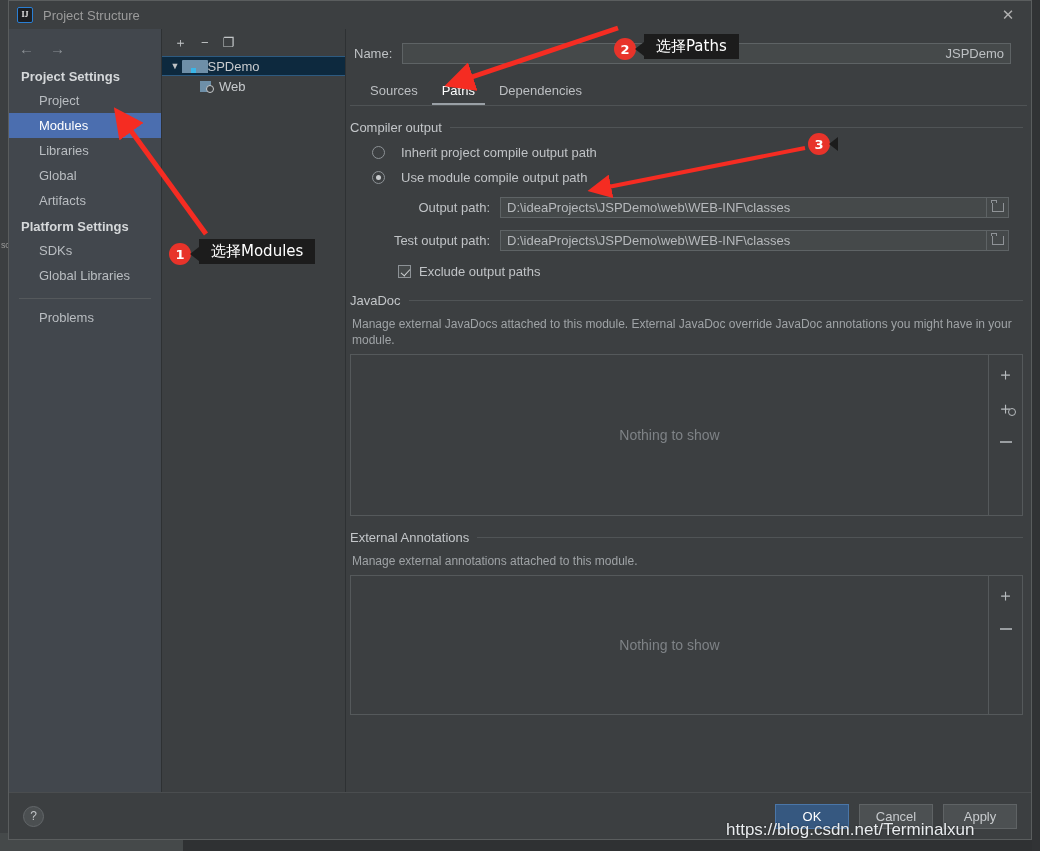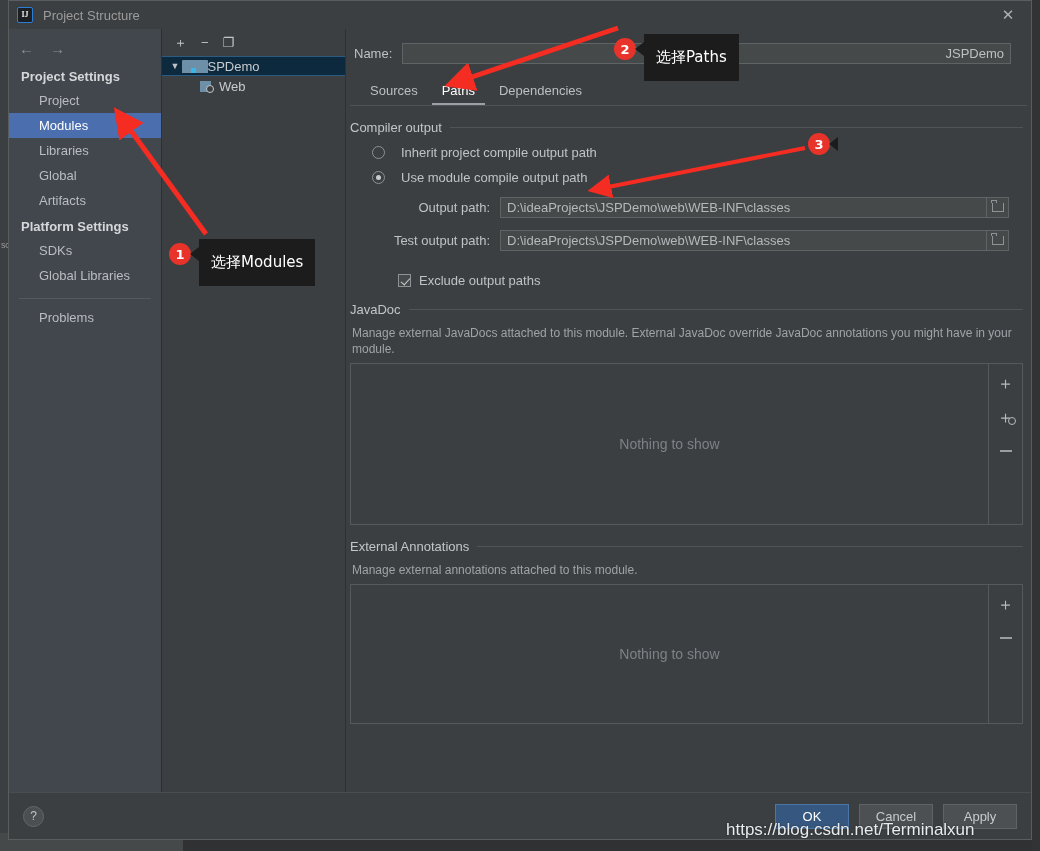--- a/index.html
+++ b/index.html
@@ -400,21 +400,21 @@
     position:absolute;
     left:-1.2px; top:-3px;
     width:6px; height:3px;
     border:1.2px solid #8f9397;
     border-bottom:none;
     box-sizing:border-box;
   }
 
   .check-row {
     display:flex; align-items:center;
-    margin: 22px 0 0 48px;
+    margin: 13px 0 0 48px;
     cursor: pointer;
   }
   .checkbox {
     width: 13px; height: 13px;
     border: 1px solid #8d9296;
     background: #45494a;
     box-sizing: border-box;
     margin-right: 8px;
     position: relative;
     flex:none;
@@ -536,21 +536,21 @@
   #overlay {
     position: absolute;
     inset: 0;
     pointer-events: none;
   }
   .callout {
     position: absolute;
     background: #1c1c1c;
     color: #ffffff;
     font-size: 15px;
-    padding: 13px 12px;
+    padding: 2px 12px;
     line-height: 21px;
     white-space: pre-line;
     font-family: "DejaVu Sans", "Liberation Sans", sans-serif;
   }
   .badge-num {
     position: absolute;
     width: 22px; height: 22px;
     border-radius: 50%;
     background: #e8332a;
     color: #ffffff;

